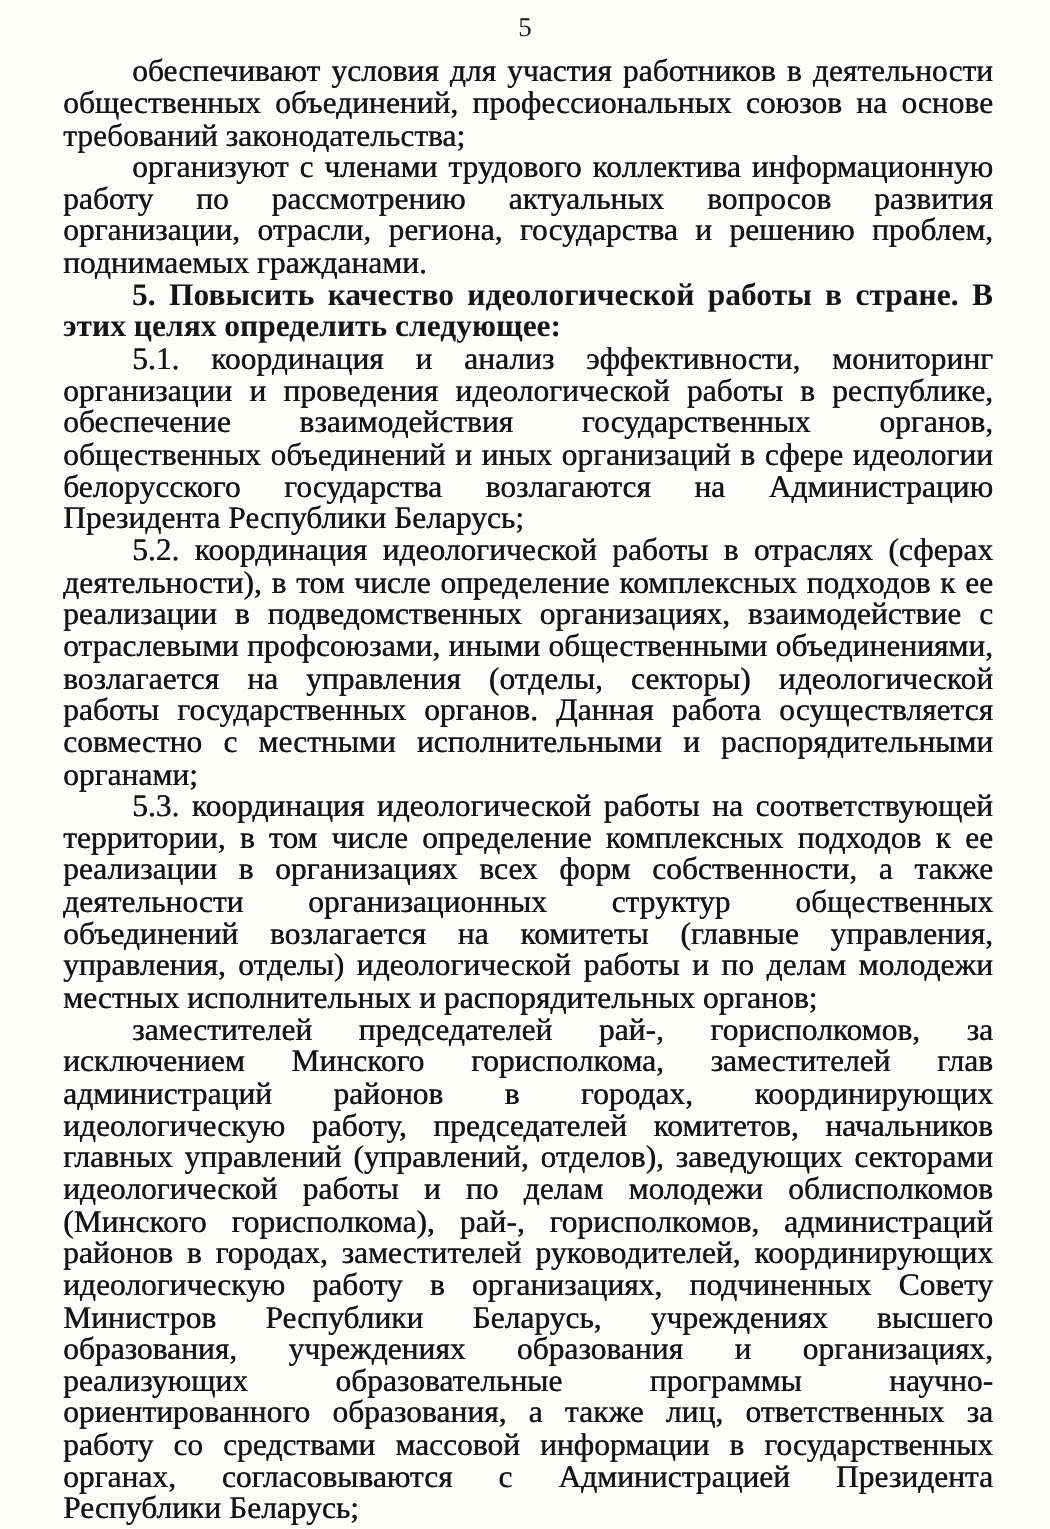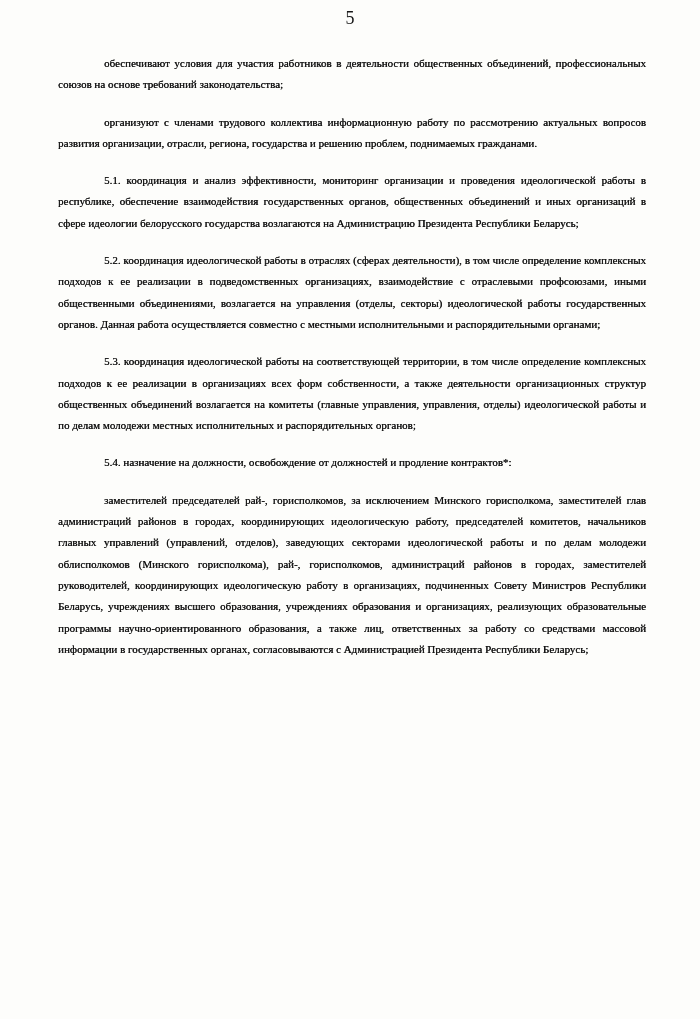--- a/index.html
+++ b/index.html
@@ -30,22 +30,22 @@
     line-height: 24px;
     color: #151515;
   }
   .body-text {
     position: absolute;
     top: 37px;
     left: 42px;
     width: 620px;
   }
   .body-text p {
-    margin: 16px;
-    font-size: 11px;
+    margin: 0;
+    font-size: 21px;
     line-height: 21.3px;
     text-align: justify;
     text-indent: 46px;
     text-shadow: 0.3px 0 0 currentColor;
   }
   .body-text p.heading {
     font-weight: bold;
     text-shadow: none;
   }
   .footnote {
@@ -72,21 +72,21 @@
 </head>
 <body>
 
 <div class="page">
 
   <div class="page-number">5</div>
 
   <div class="body-text">
     <p>обеспечивают условия для участия работников в деятельности общественных объединений, профессиональных союзов на основе требований законодательства;</p>
     <p>организуют с членами трудового коллектива информационную работу по рассмотрению актуальных вопросов развития организации, отрасли, региона, государства и решению проблем, поднимаемых гражданами.</p>
+    <p class="heading">5. Повысить качество идеологической работы в стране. В этих целях определить следующее:</p>
     <p>5.1. координация и анализ эффективности, мониторинг организации и проведения идеологической работы в республике, обеспечение взаимодействия государственных органов, общественных объединений и иных организаций в сфере идеологии белорусского государства возлагаются на Администрацию Президента Республики Беларусь;</p>
     <p>5.2. координация идеологической работы в отраслях (сферах деятельности), в том числе определение комплексных подходов к ее реализации в подведомственных организациях, взаимодействие с отраслевыми профсоюзами, иными общественными объединениями, возлагается на управления (отделы, секторы) идеологической работы государственных органов. Данная работа осуществляется совместно с местными исполнительными и распорядительными органами;</p>
     <p>5.3. координация идеологической работы на соответствующей территории, в том числе определение комплексных подходов к ее реализации в организациях всех форм собственности, а также деятельности организационных структур общественных объединений возлагается на комитеты (главные управления, управления, отделы) идеологической работы и по делам молодежи местных исполнительных и распорядительных органов;</p>
-    <p>5.4. назначение на должности, освобождение от должностей и продление контрактов*:</p>
     <p>заместителей председателей рай-, горисполкомов, за исключением Минского горисполкома, заместителей глав администраций районов в городах, координирующих идеологическую работу, председателей комитетов, начальников главных управлений (управлений, отделов), заведующих секторами идеологической работы и по делам молодежи облисполкомов (Минского горисполкома), рай-, горисполкомов, администраций районов в городах, заместителей руководителей, координирующих идеологическую работу в организациях, подчиненных Совету Министров Республики Беларусь, учреждениях высшего образования, учреждениях образования и организациях, реализующих образовательные программы научно-ориентированного образования, а также лиц, ответственных за работу со средствами массовой информации в государственных органах, согласовываются с Администрацией Президента Республики Беларусь;</p>
   </div>
 
 
 </div>
 
 </body></html>

